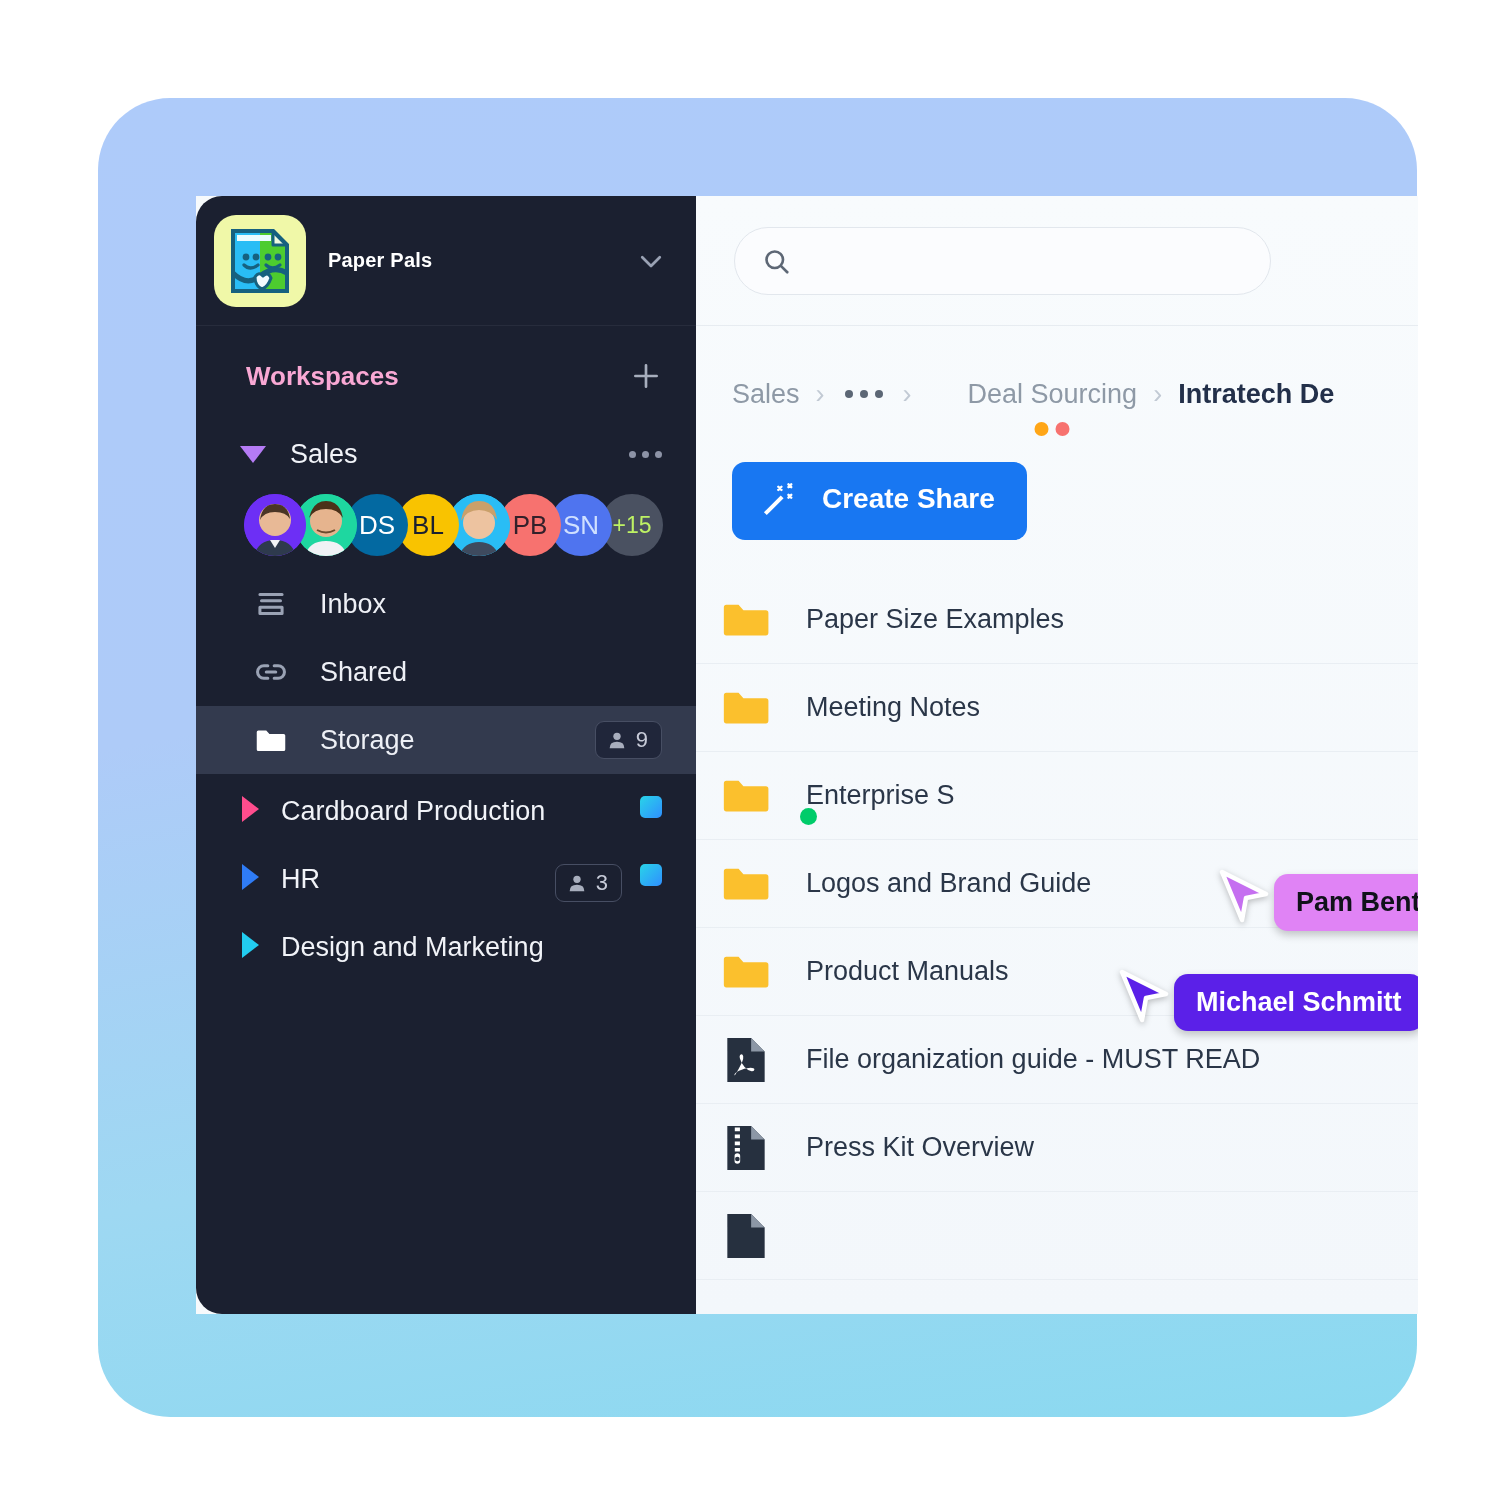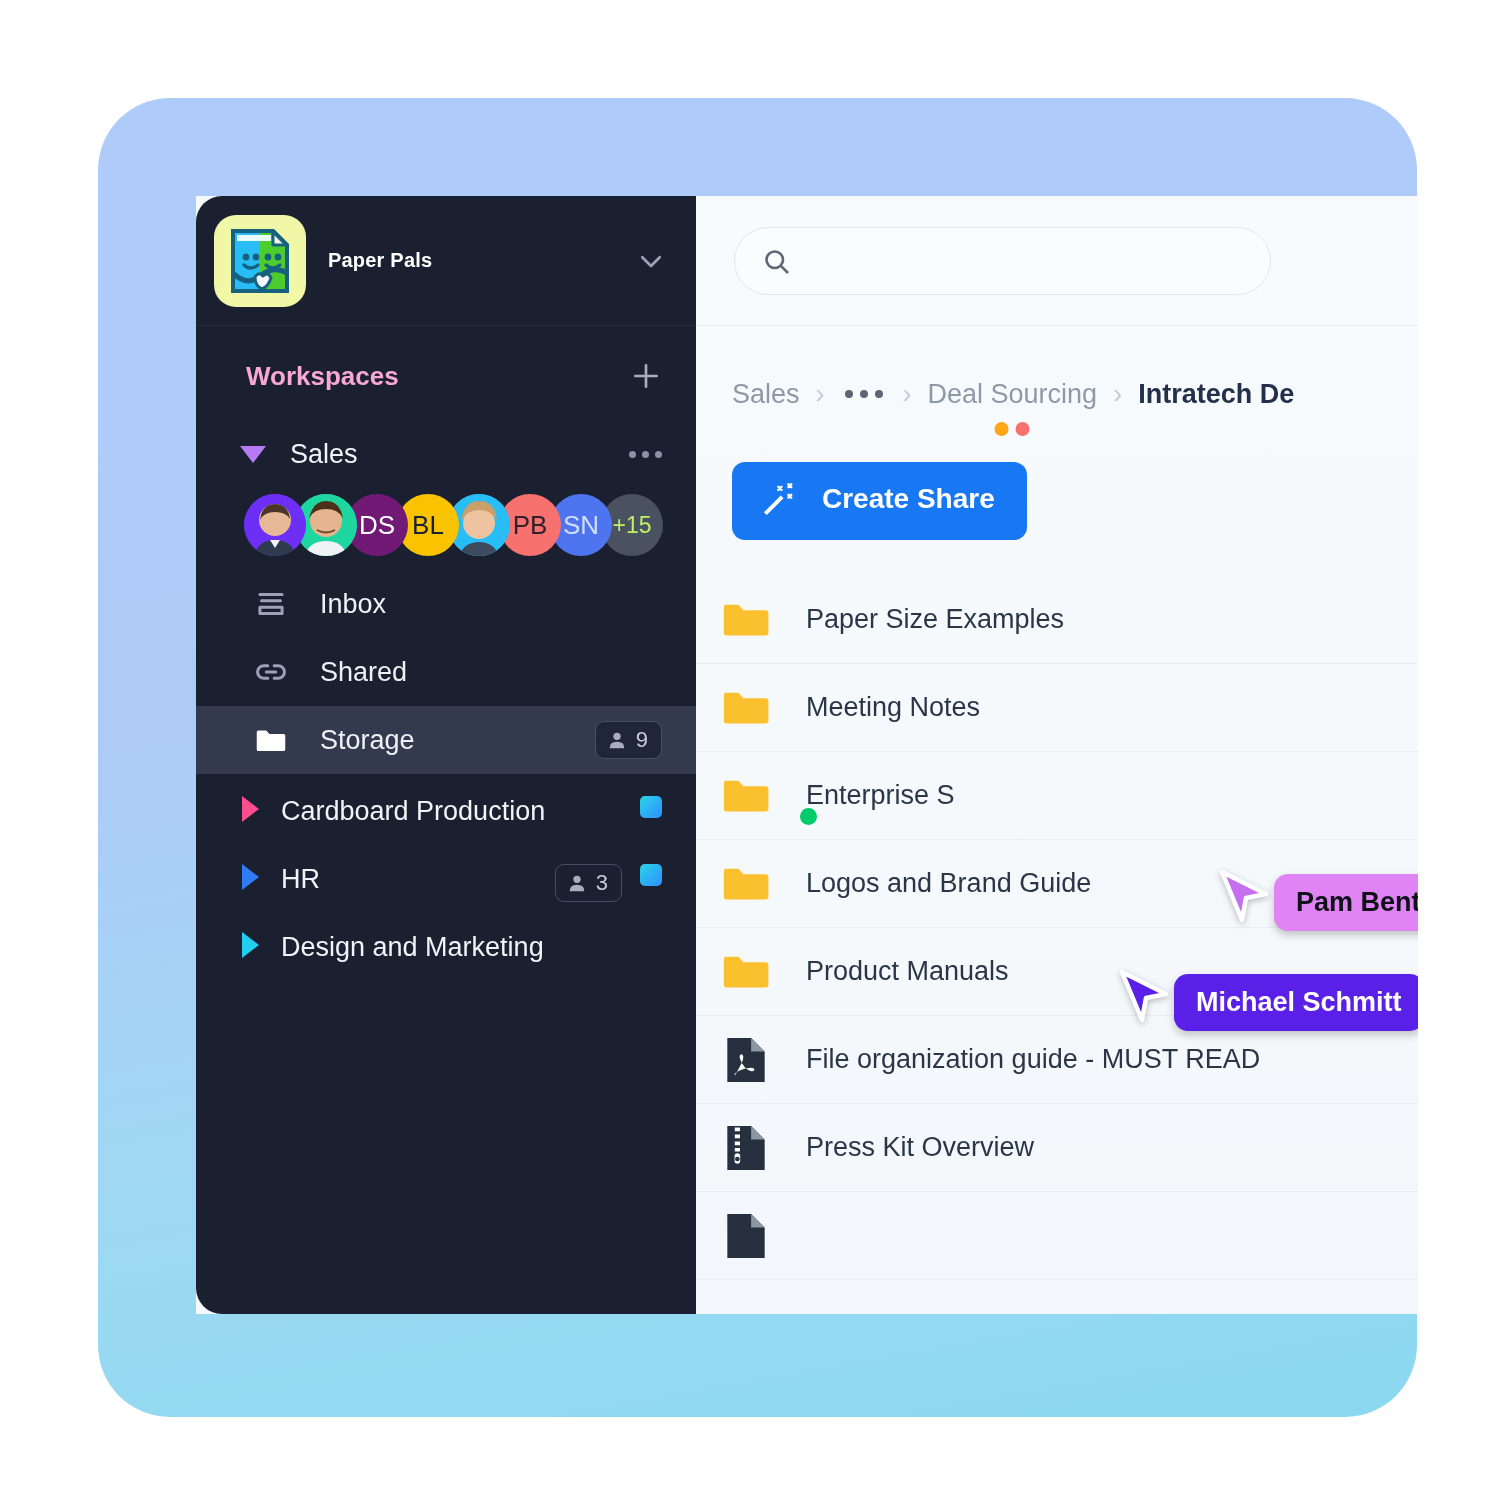--- a/index.html
+++ b/index.html
@@ -159,21 +159,21 @@
     display: flex; align-items: center;
     height: 136px;
     padding-left: 36px;
     white-space: nowrap;
   }
   .crumb { color: #8e99a6; font-size: 27px; }
   .crumb.current { color: #23304a; font-weight: bold; }
   .crumb-sep { color: #c2cad4; font-size: 27px; margin: 0 16px; }
   .crumb-ell { display: flex; gap: 7px; align-items: center; margin: 0 4px; }
   .crumb-ell i { width: 8px; height: 8px; border-radius: 50%; background: #5c6775; display:block; }
-  .crumb-wrap { position: relative; display: flex; align-items: center; }
+  .crumb-wrap { position: relative; display: flex; align-items: center; margin-left: 40px; }
   .crumb-dots { position: absolute; left: 50%; transform: translateX(-50%); bottom: -26px; display: flex; gap: 7px; }
   .crumb-dots i { width: 14px; height: 14px; border-radius: 50%; display:block; }
 
   .cta-wrap { padding: 0 0 0 36px; }
   .cta {
     display: inline-flex; align-items: center;
     height: 78px; border-radius: 13px;
     background: #1877f2;
     padding: 0 32px 4px 26px;
     border: none; cursor: pointer;
@@ -281,21 +281,21 @@
         </div>
         <div class="av" style="background:#1ed7a0;z-index:7">
           <svg viewBox="0 0 62 62">
               <circle cx="31" cy="31" r="31" fill="#1ed7a0"></circle>
               <circle cx="31" cy="27" r="16" fill="#e6b48e"></circle>
               <path d="M14 24 q4 -17 17 -17 q14 0 17 17 q-5 -9 -17 -9 q-12 0 -17 9Z" fill="#4b3119"></path>
               <path d="M22 36 q9 5 18 0" fill="none" stroke="#6b4a2c" stroke-width="2"></path>
               <path d="M10 62 q4 -15 21 -15 q17 0 21 15Z" fill="#f0f2f5"></path>
             </svg>
         </div>
-        <div class="av" style="background:#701a75;color:#ffffff;z-index:6">DS</div>
+        <div class="av" style="background:#0369a1;color:#ffffff;z-index:6">DS</div>
         <div class="av" style="background:#f9c300;color:#1b2030;z-index:5">BL</div>
         <div class="av" style="background:#29bdf5;z-index:4">
           <svg viewBox="0 0 62 62">
               <circle cx="31" cy="31" r="31" fill="#29bdf5"></circle>
               <circle cx="31" cy="29" r="16" fill="#edc3a0"></circle>
               <path d="M13 27 q3 -20 18 -20 q16 0 18 19 q-6 -10 -18 -10 q-12 0 -18 11Z" fill="#caa06a"></path>
               <path d="M11 62 q5 -14 20 -14 q15 0 20 14Z" fill="#3e4a5e"></path>
             </svg>
         </div>
         <div class="av" style="background:#f7726f;color:#33202a;z-index:3">PB</div>

